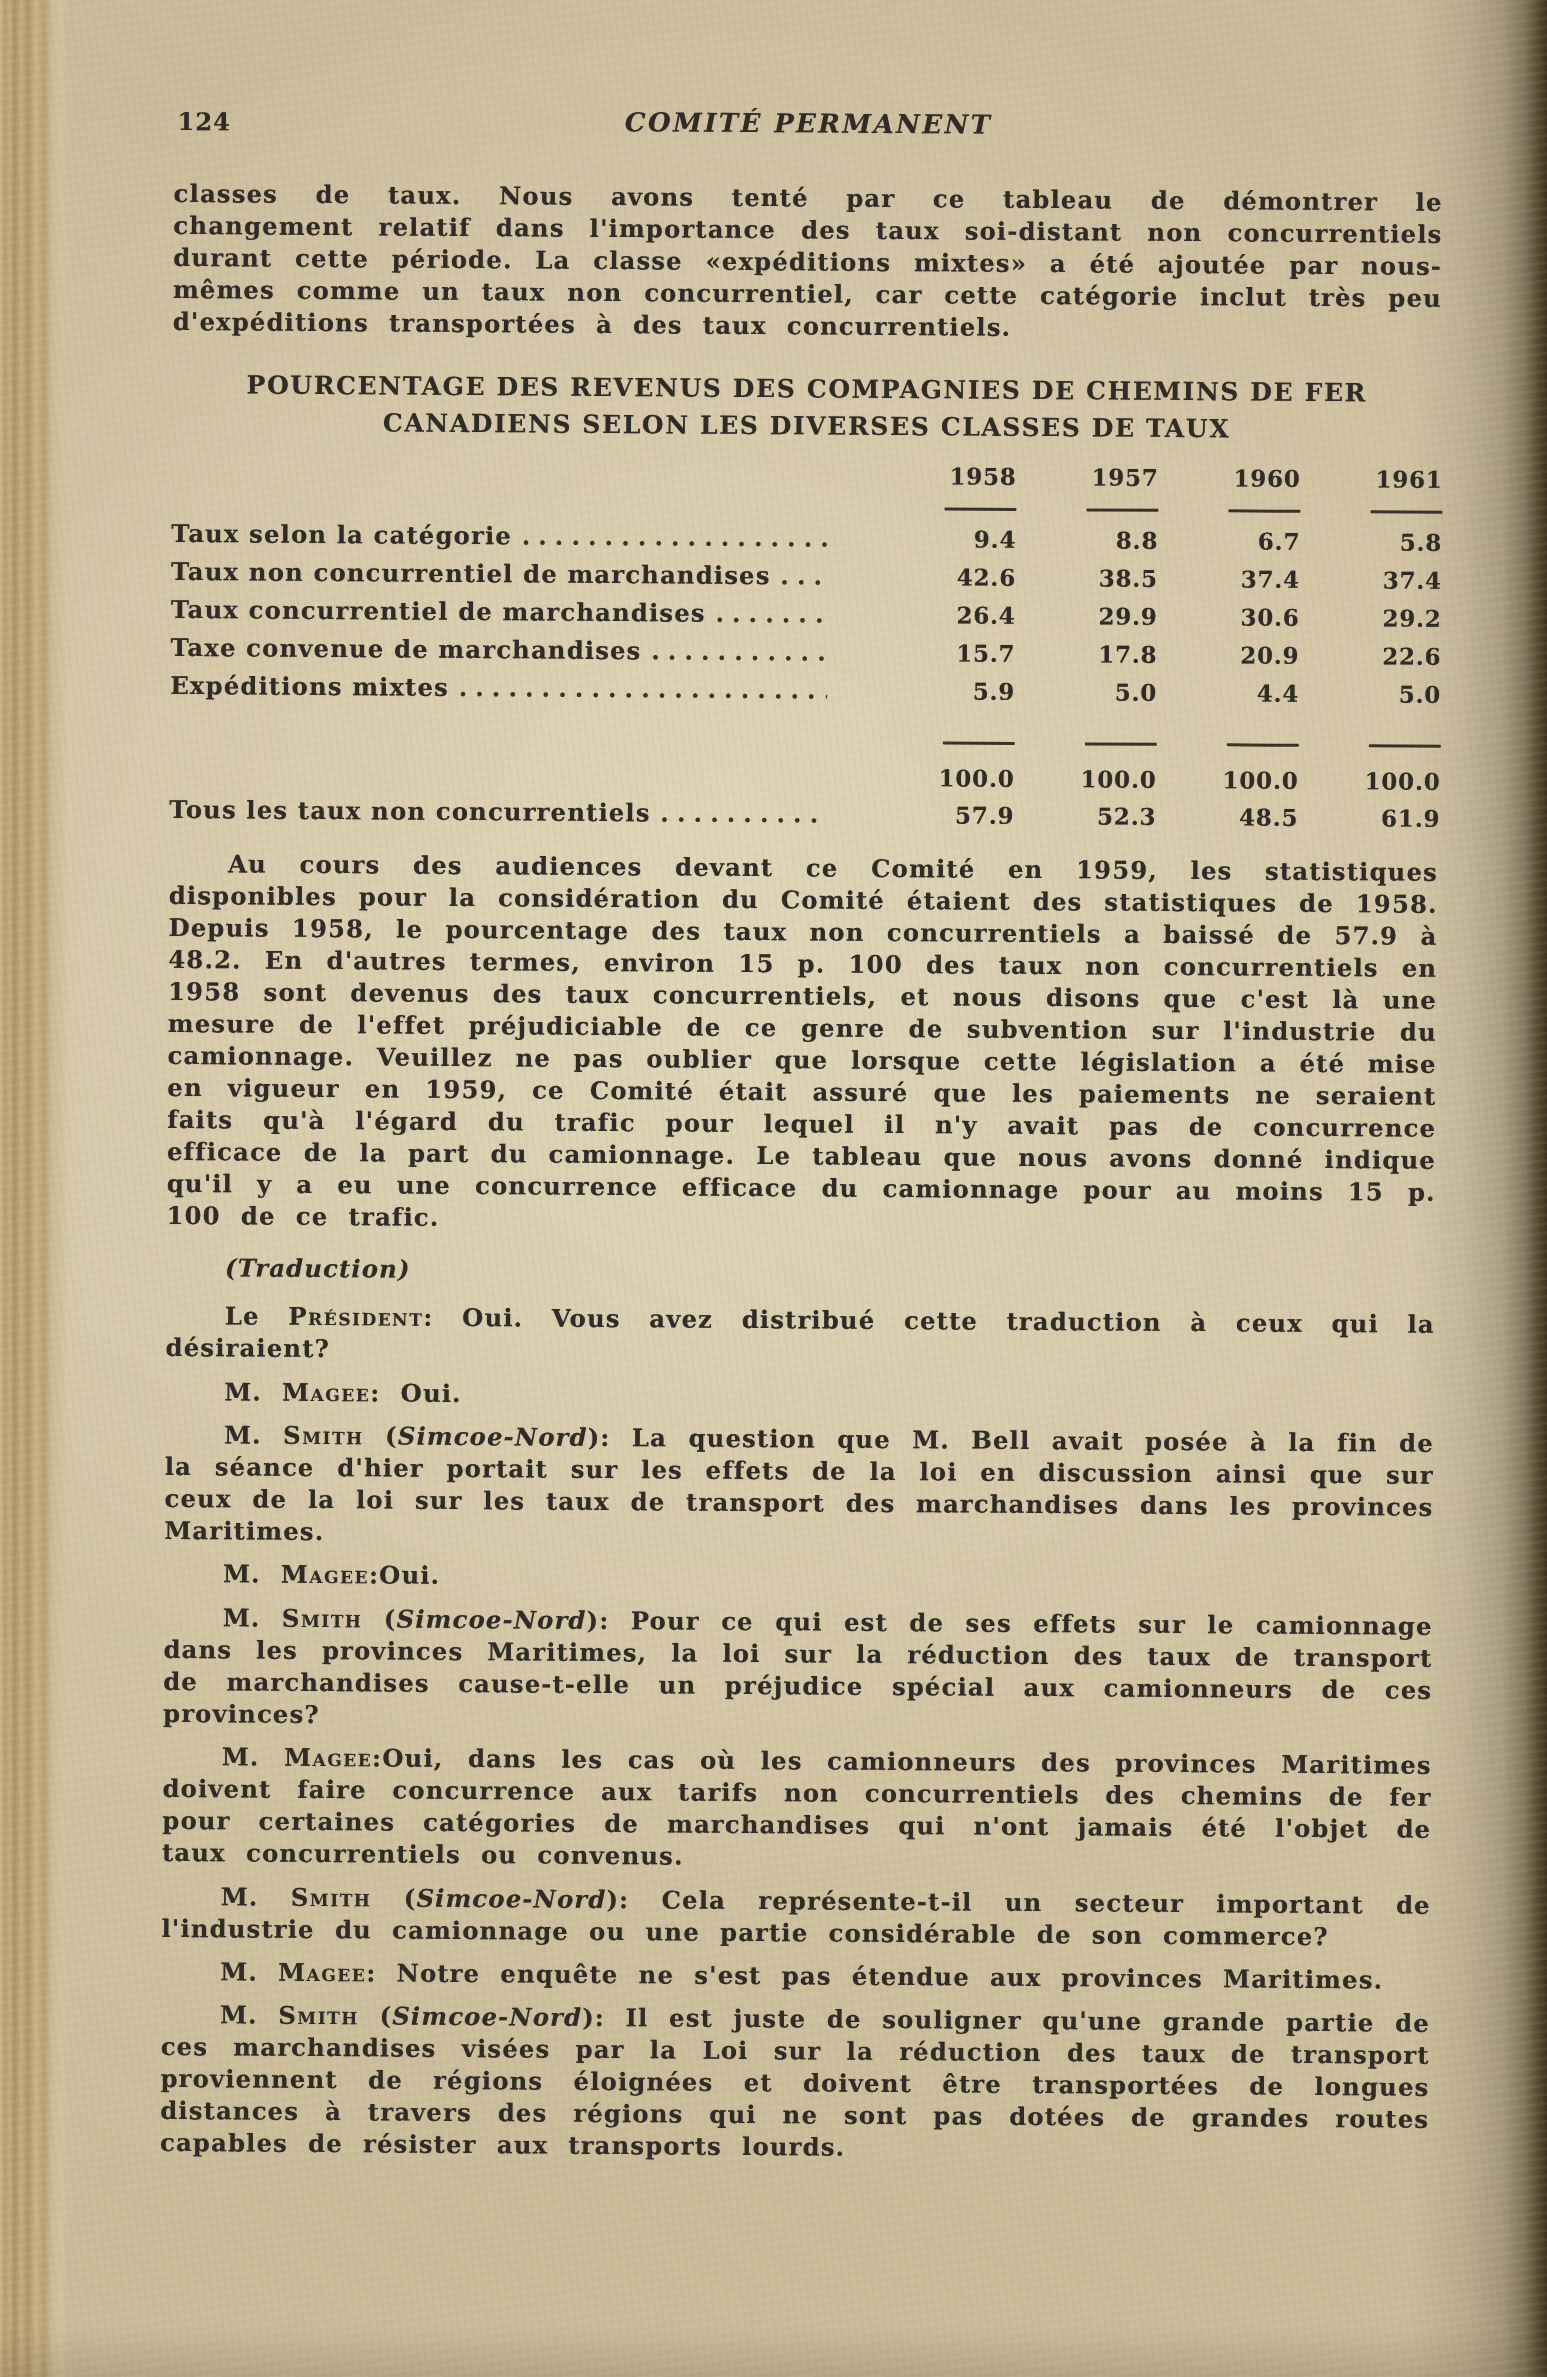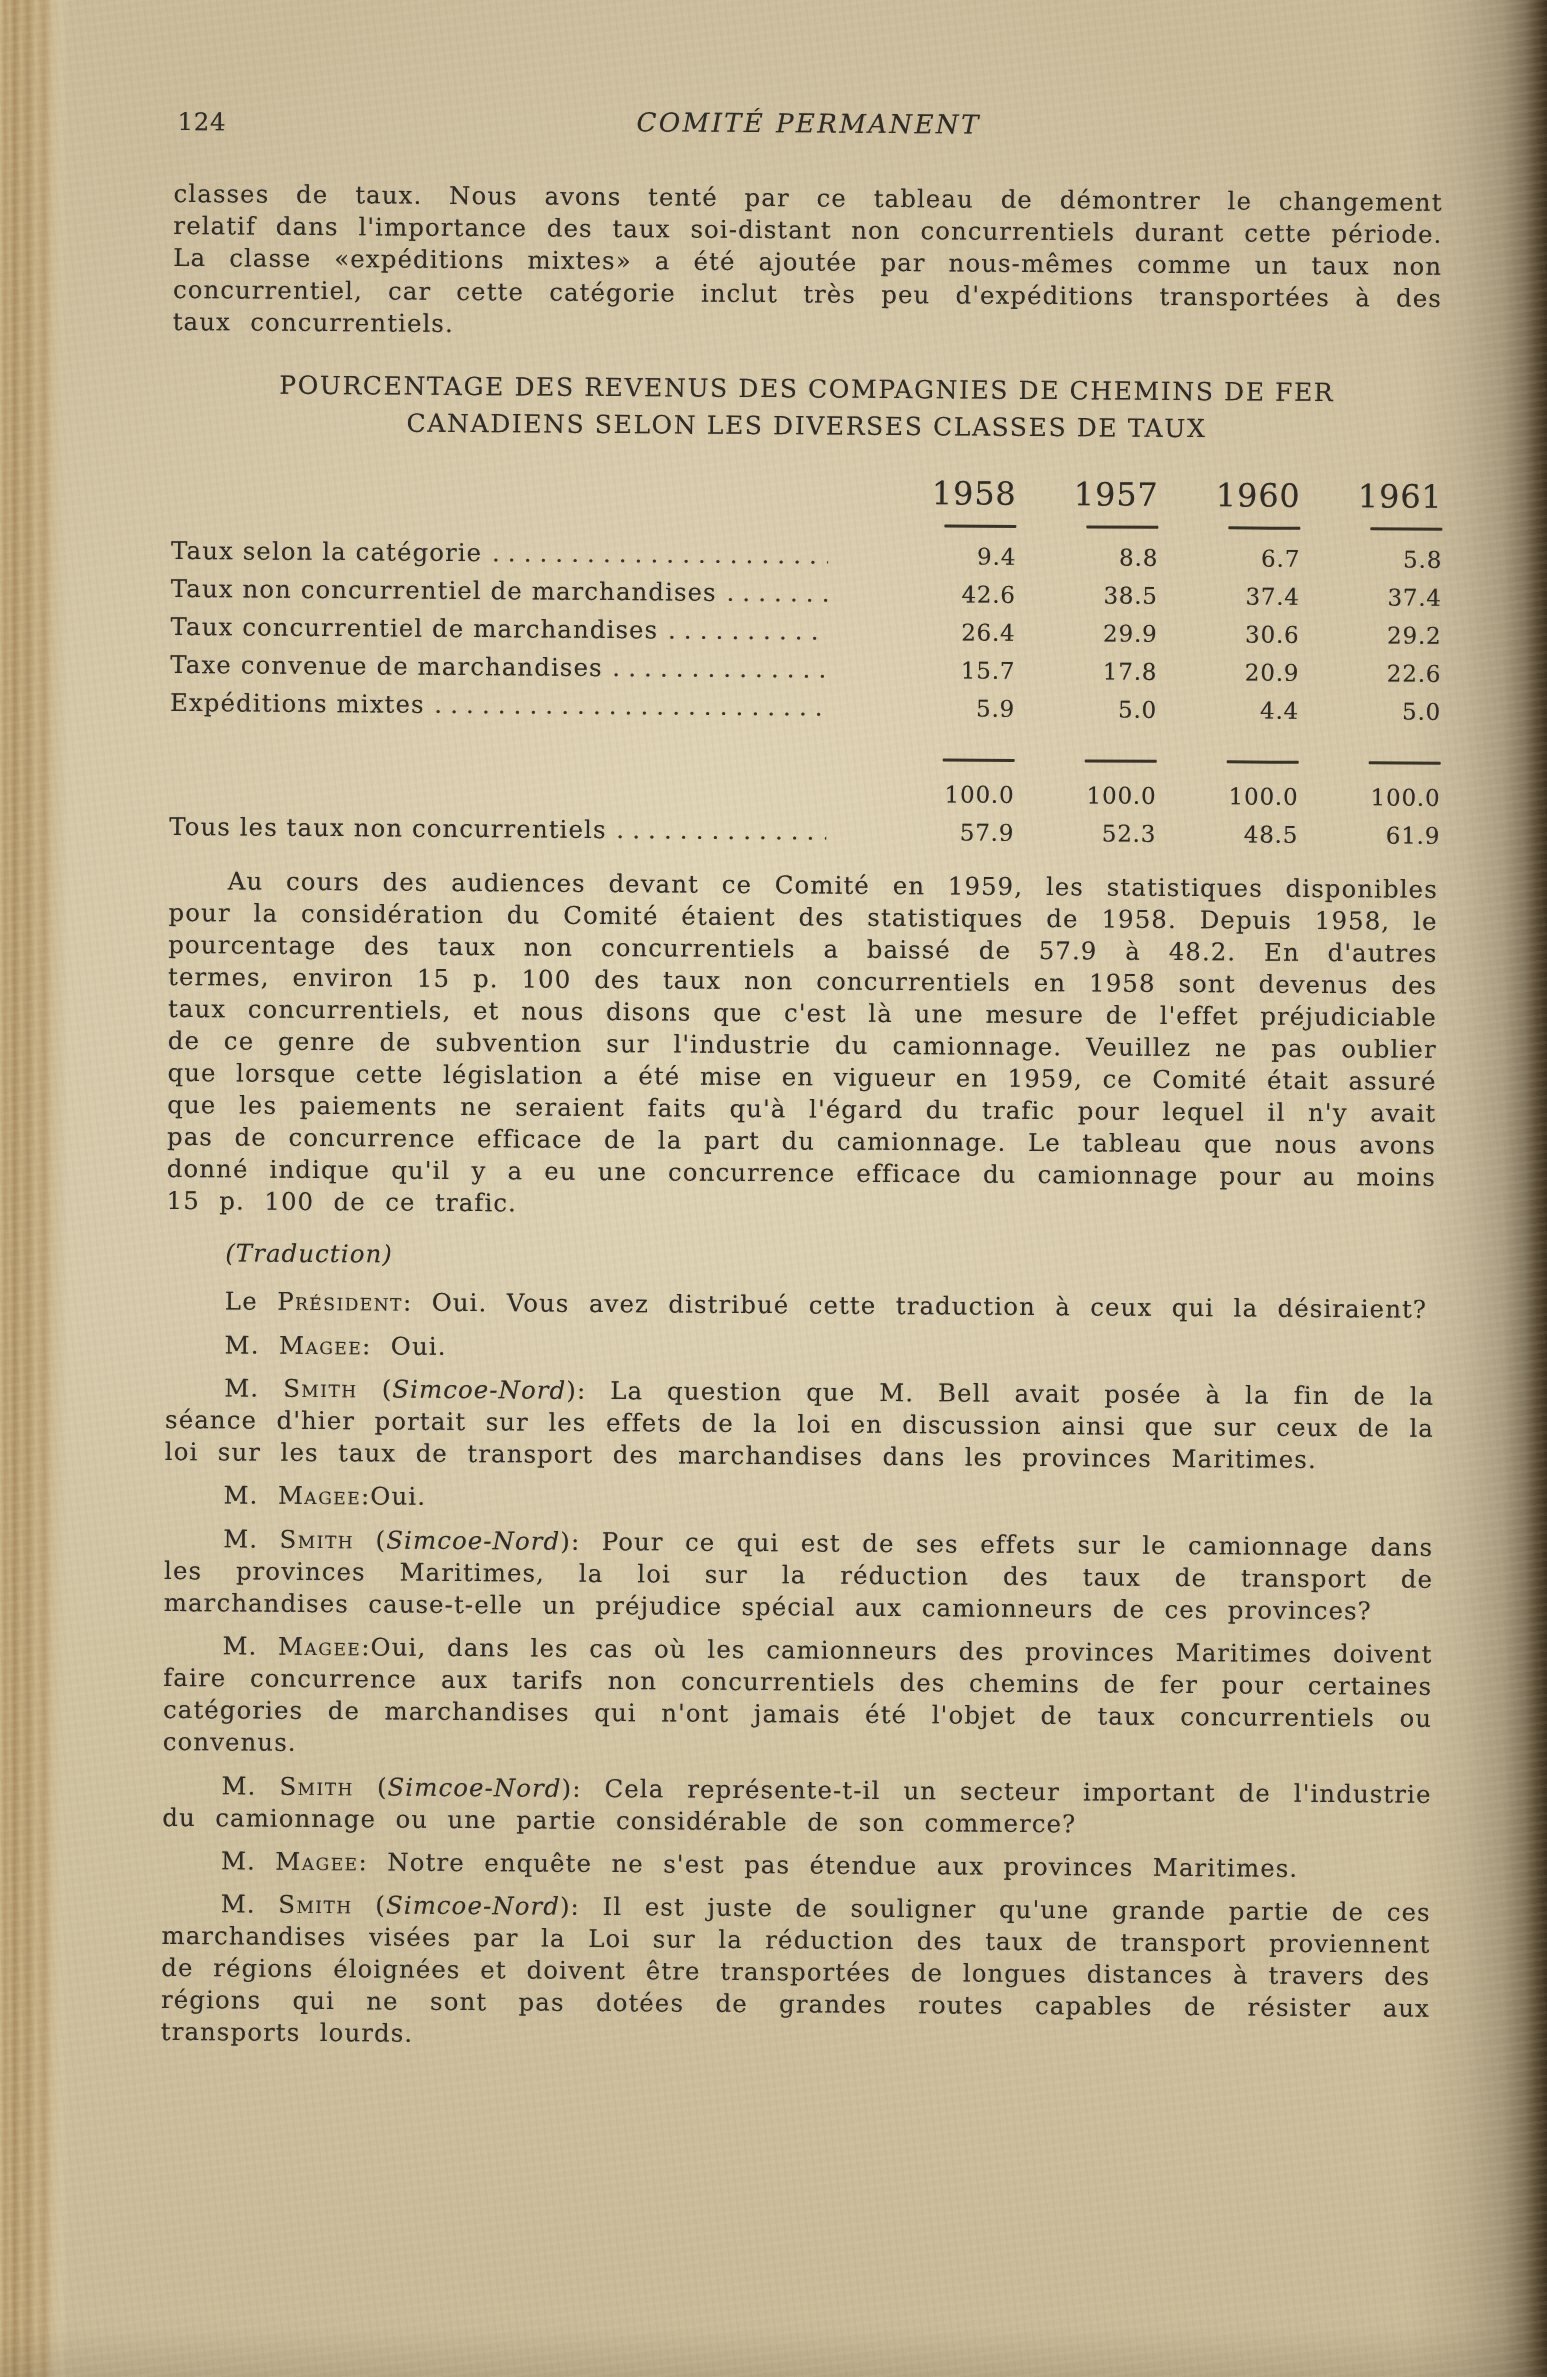--- a/index.html
+++ b/index.html
@@ -5,20 +5,21 @@
   html,body{margin:0;padding:0;background:#8a7a5f;}
   .page{
     position:relative;
     width:1547px;height:2377px;
     overflow:hidden;
     background:
       radial-gradient(ellipse 1139px 1464px at 46% 38%, rgba(236,226,198,.55), rgba(236,226,198,0) 70%),
       linear-gradient(180deg,#c9ba9a 0%, #d2c4a4 30%, #d4c7a8 55%, #cec09e 80%, #c8b997 100%);
     font-family:"DejaVu Serif","Liberation Serif",serif;
     color:#2f2b26;
+    font-weight:bold;
   }
   .grain{
     position:absolute;inset:0;pointer-events:none;
     background:
       repeating-linear-gradient(83deg, rgba(120,100,70,.045) 0 2.4px, rgba(0,0,0,0) 2.4px 7.3px),
       repeating-linear-gradient(-7deg, rgba(255,250,230,.05) 0 3.3px, rgba(0,0,0,0) 3.3px 9px);
   }
   .edge-left{
     position:absolute;left:0;top:0;bottom:0;width:68px;
     background:
@@ -56,21 +57,21 @@
     letter-spacing:1.1px;word-spacing:10.6px;
     margin:0 0 11.4px 0;
   }
   .indent{text-indent:59px;}
   .it{font-style:italic;}
   .sc{font-variant:small-caps;letter-spacing:1.5px;}
   
   .tbl{margin:28px 0 19.5px 0;}
   .tbl-title{text-align:center;font-size:25px;line-height:37px;letter-spacing:1.6px;margin-bottom:13px;}
   .trow{display:grid;grid-template-columns:703px 142px 142px 142px 142px;align-items:baseline;}
-  .trow.years .tval{font-size:32px;line-height:36px;margin-top:17px;}
+  .trow.years .tval{font-size:23px;line-height:36px;}
   .tval{text-align:right;font-size:23px;letter-spacing:0.8px;}
   .trow.dashes{height:19.5px;align-items:center;margin:4.9px 0 1.6px 0;}
   .dash{width:72px;height:3.3px;background:#38322a;margin-left:auto;border-radius:0.8px;}
   #tbl-rows .trow, #tbl-summary .trow{line-height:38px;}
   .tlabel{display:flex;align-items:baseline;font-size:24.4px;letter-spacing:1.1px;}
   .lab-text{white-space:nowrap;padding-right:9.8px;}
   .dots{flex:1;overflow:hidden;white-space:nowrap;margin-right:46px;color:#38322a;word-spacing:0;}
   .dots::after{content:"........................................................................";letter-spacing:8.1px;font-size:24.4px;}
   .trow.totals{line-height:37px;margin-top:6.5px;}
 </style>

